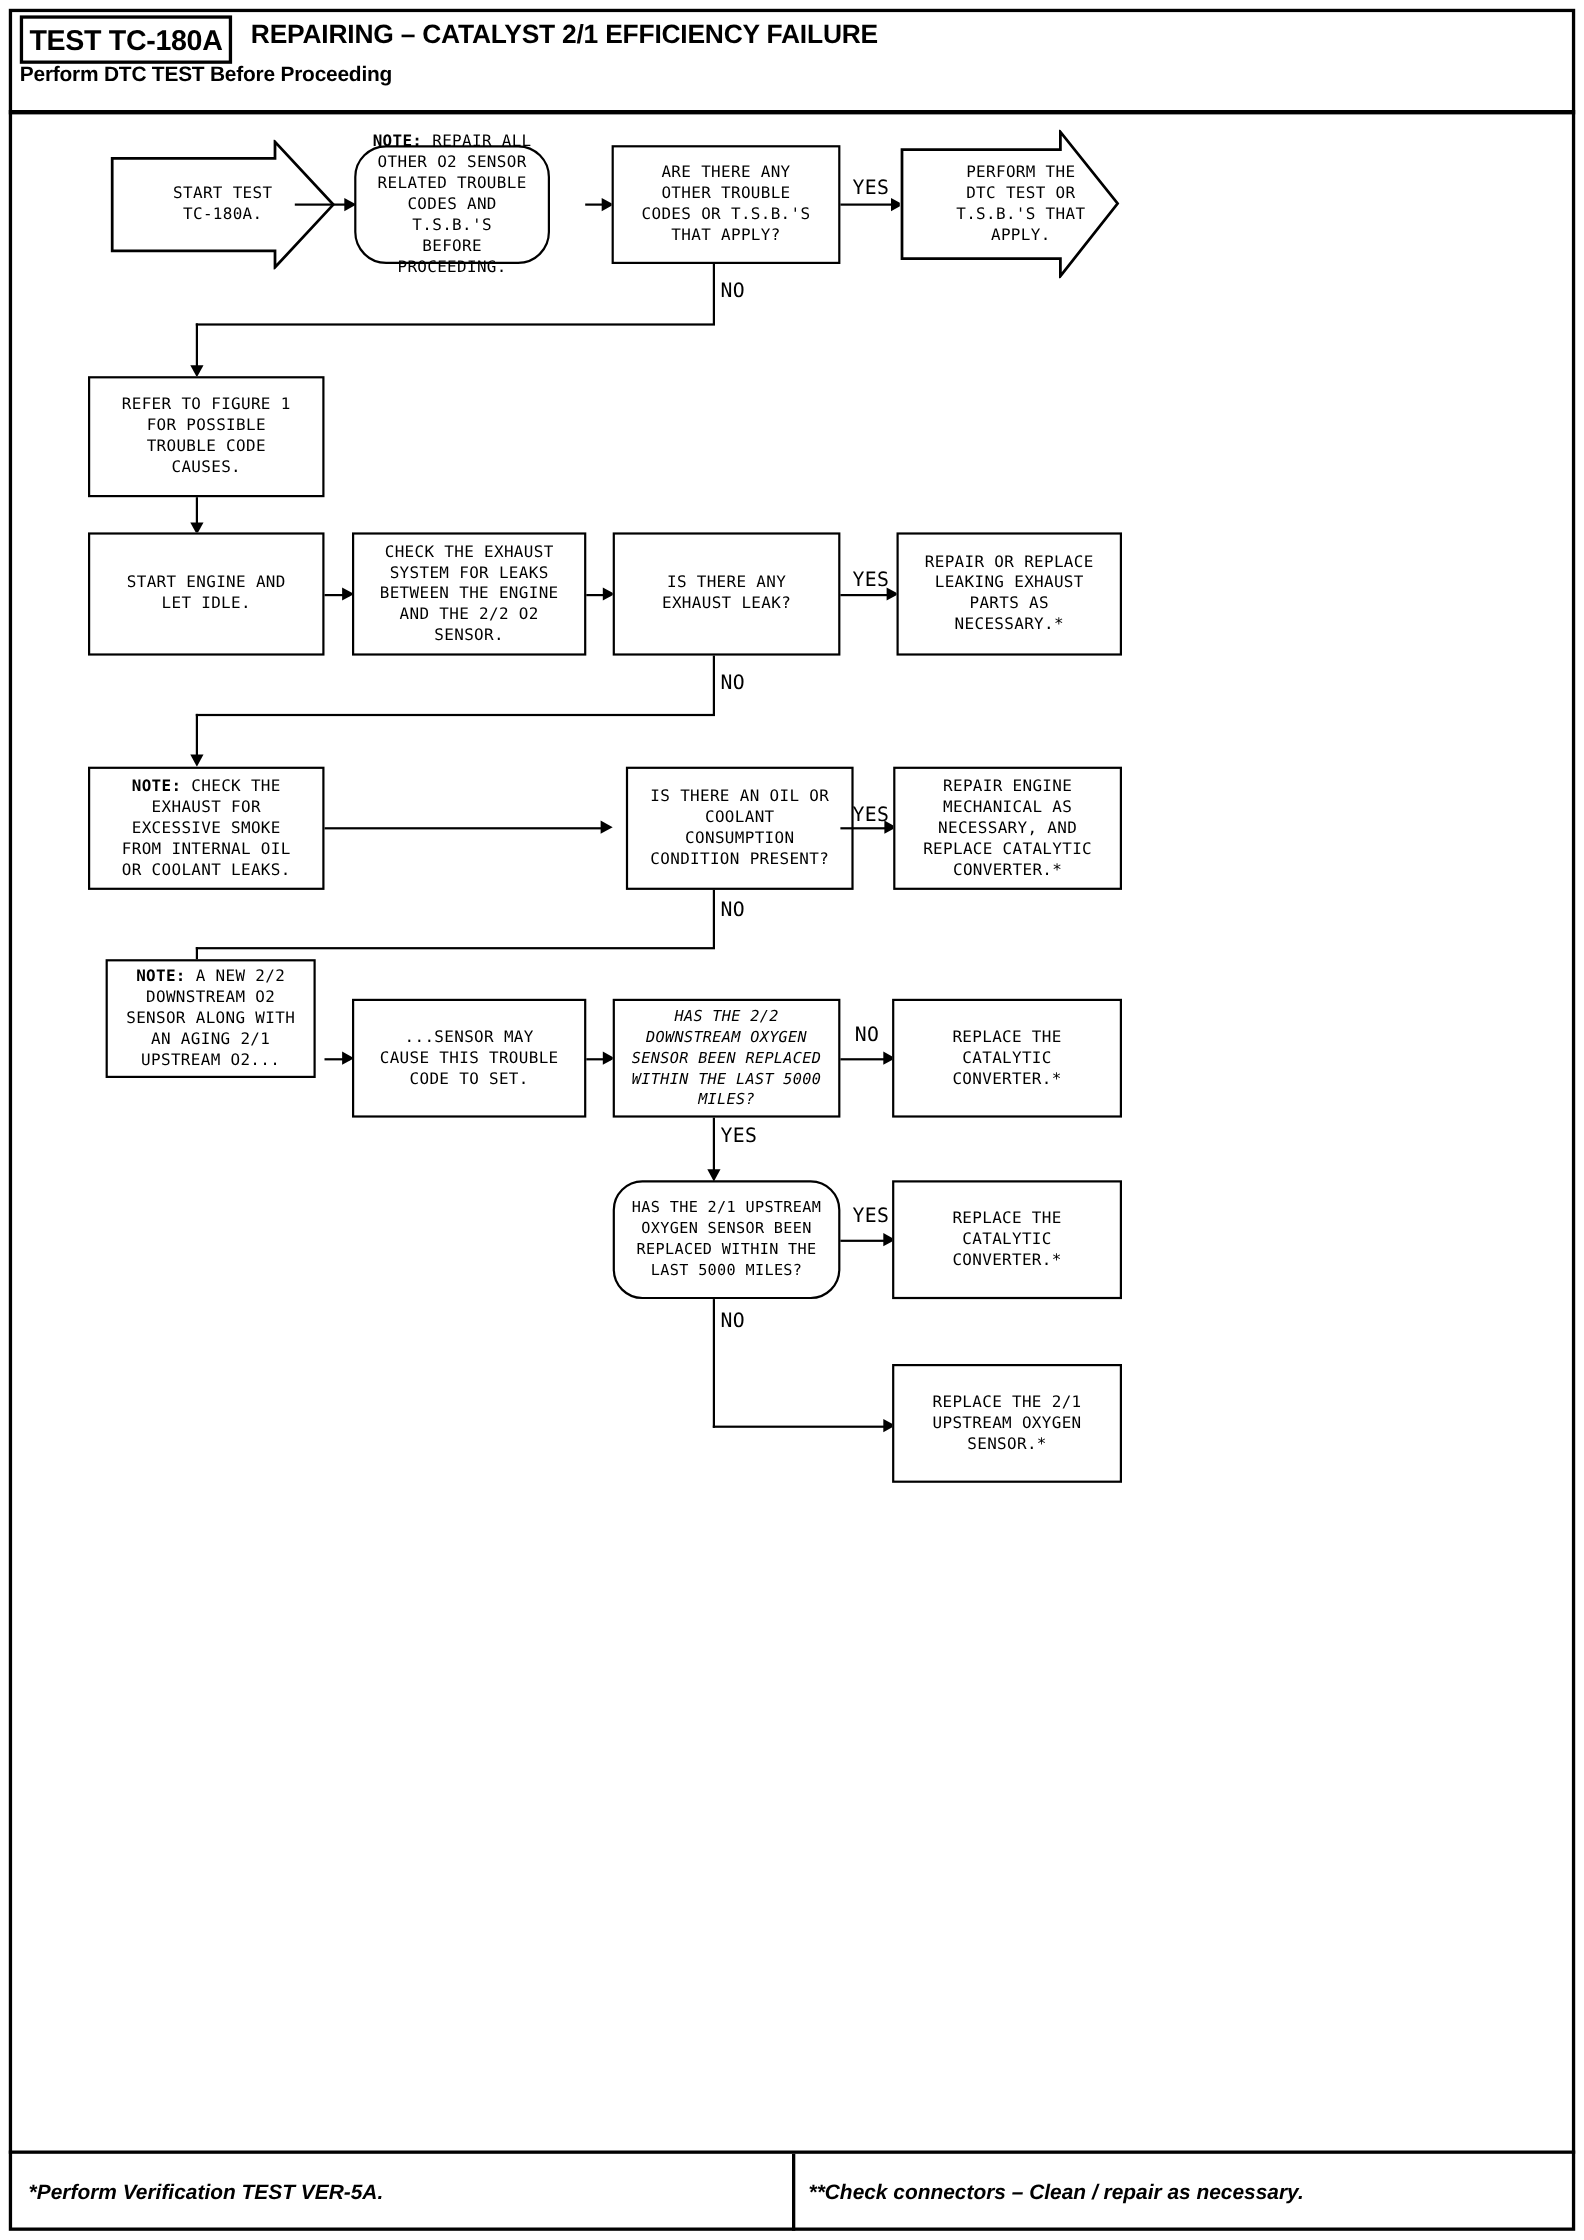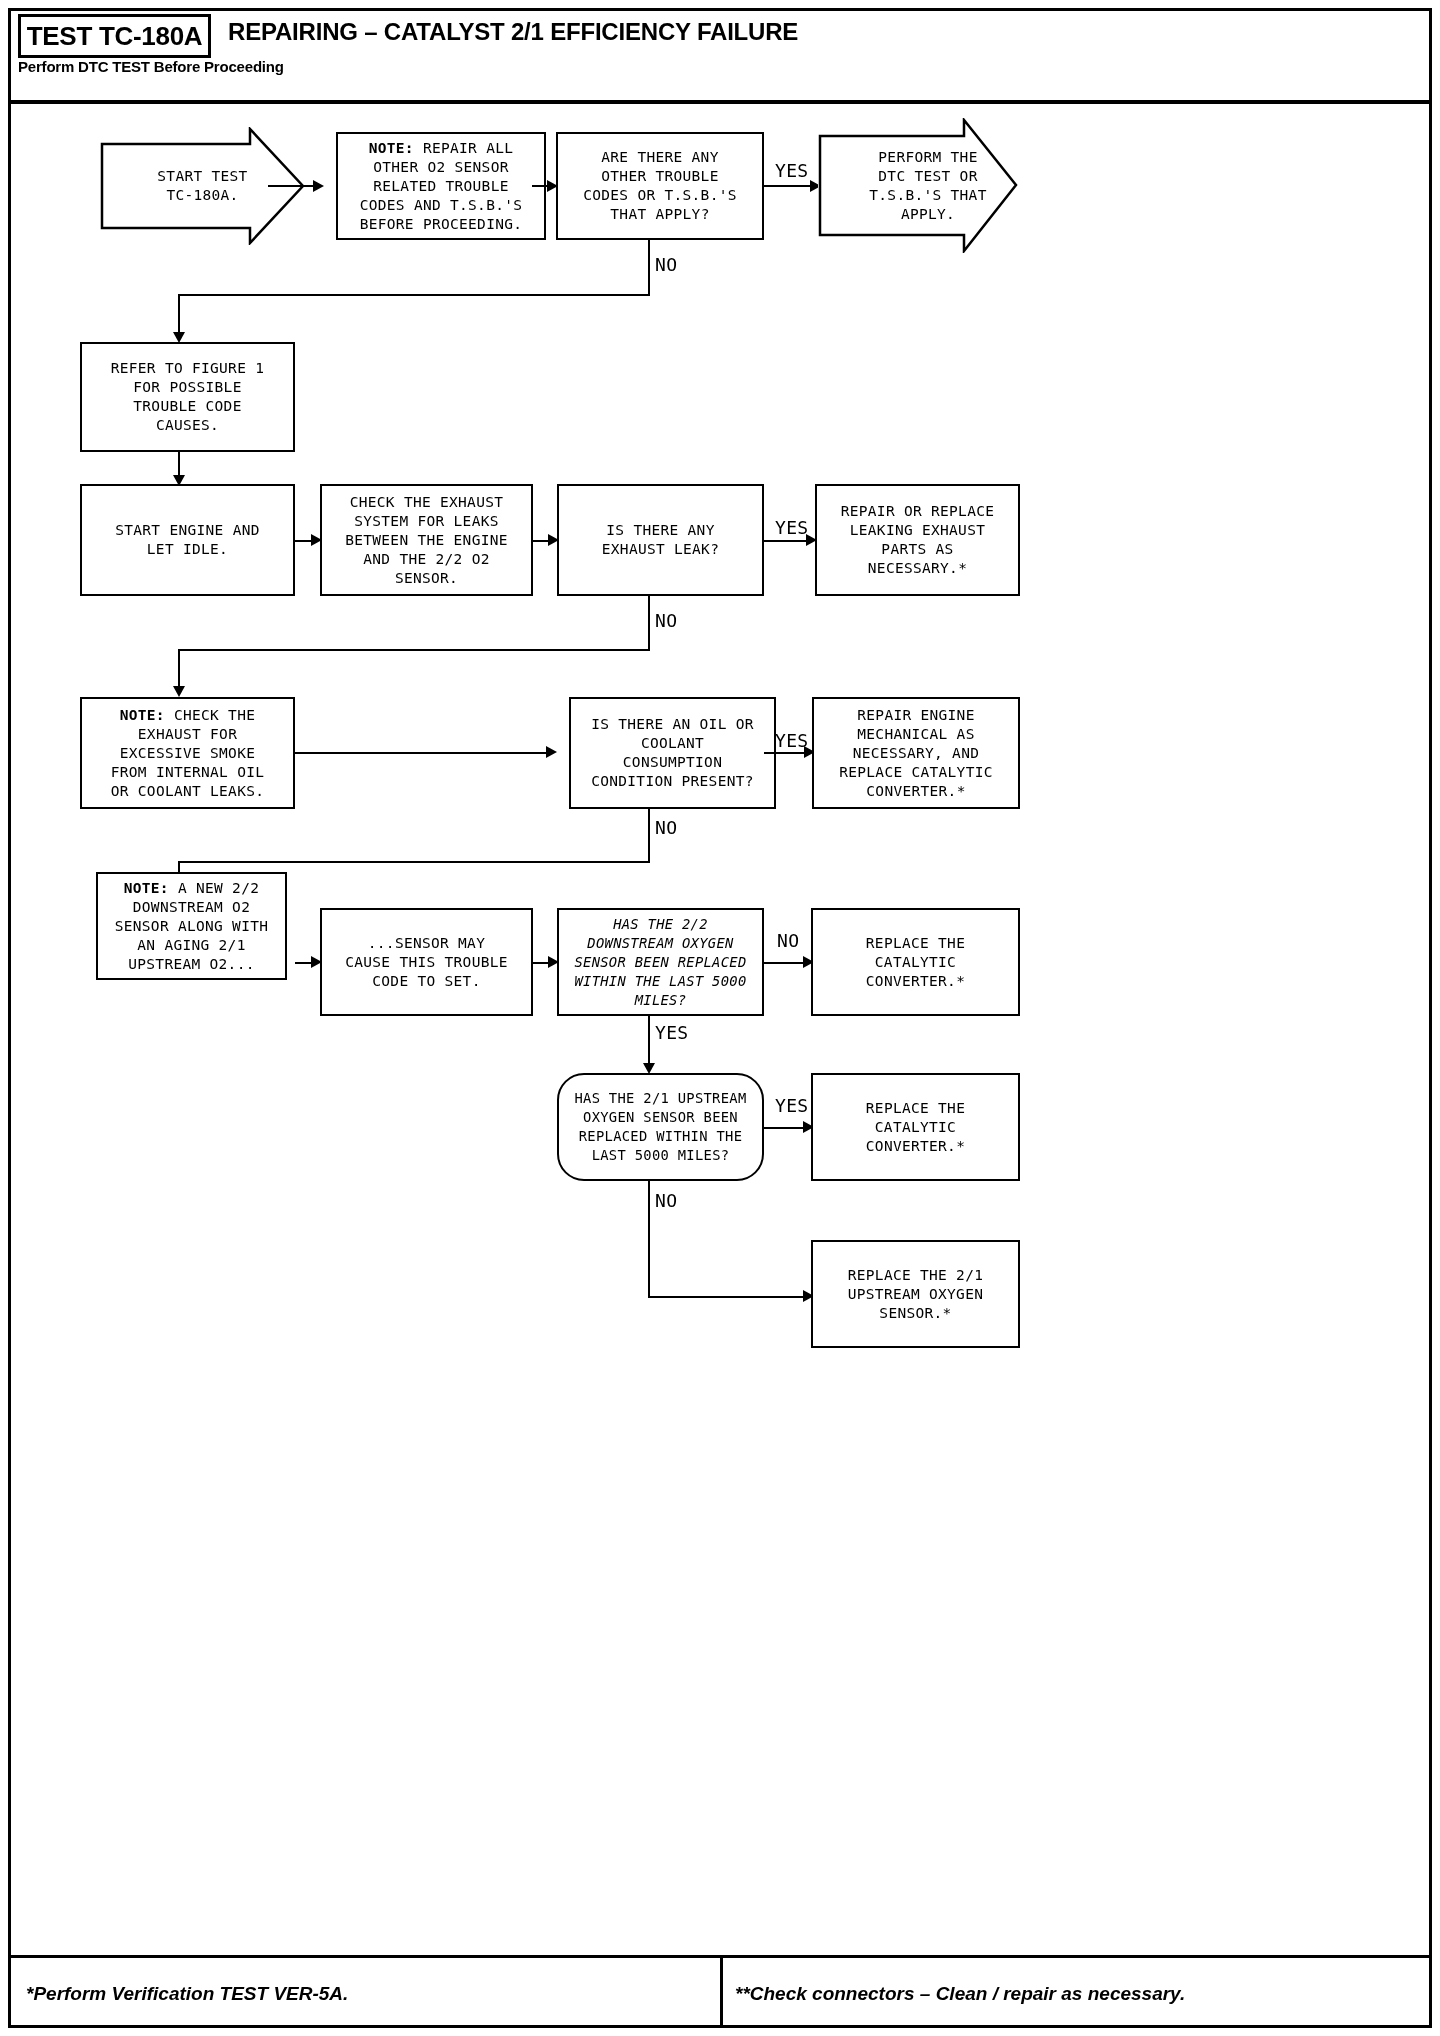--- a/index.html
+++ b/index.html
@@ -8,21 +8,21 @@
 
   
   .frame{position:absolute;left:8px;top:8px;width:1424px;height:2020px;border:3px solid #000;box-sizing:border-box;}
 
   
   .hdr-rule{position:absolute;left:8px;top:100px;width:1424px;height:4px;background:#000;}
   .hdr-code{position:absolute;left:18px;top:14px;width:193px;height:44px;border:3px solid #000;box-sizing:border-box;
             display:flex;align-items:center;justify-content:center;}
   .hdr-code span{font-size:26px;font-weight:bold;letter-spacing:-0.3px;}
   .hdr-title{position:absolute;left:228px;top:18px;font-size:24px;font-weight:bold;letter-spacing:-0.2px;}
-  .hdr-sub{position:absolute;left:18px;top:58px;font-size:15px;font-weight:bold;letter-spacing:-0.2px;}
+  .hdr-sub{position:absolute;left:18px;top:58px;font-size:19px;font-weight:bold;letter-spacing:-0.2px;}
 
   
   .ftr-rule{position:absolute;left:8px;top:1955px;width:1424px;height:3px;background:#000;}
   .ftr-div{position:absolute;left:720px;top:1958px;width:3px;height:70px;background:#000;}
   .ftr-left{position:absolute;left:26px;top:1983px;font-size:19px;font-weight:bold;font-style:italic;}
   .ftr-right{position:absolute;left:735px;top:1983px;font-size:19px;font-weight:bold;font-style:italic;}
 
   
   .node{position:absolute;box-sizing:border-box;border:2px solid #000;background:#fff;
         display:flex;align-items:center;justify-content:center;text-align:center;}
@@ -67,21 +67,21 @@
     <svg width="205" height="118" viewBox="0 0 205 118">
       <polygon points="2,17 150,17 150,2 203,59 150,116 150,101 2,101" fill="#fff" stroke="#000" stroke-width="2.5" stroke-linejoin="miter"></polygon>
     </svg>
     <div class="txt">START TEST
 TC-180A.</div>
   </div>
 
   <div class="ln lnh" style="left:268px;top:185px;width:46px;"></div>
   <div class="ahr" style="left:313px;top:180px;"></div>
 
-  <div class="node" style="left:336px;top:132px;width:210px;height:108px;">
+  <div class="node" style="left:322px;top:132px;width:178px;height:108px;border-radius:29px;">
     <div class="txt"><b>NOTE:</b><span> REPAIR ALL
 OTHER O2 SENSOR
 RELATED TROUBLE
 CODES AND T.S.B.'S
 BEFORE PROCEEDING.</span></div>
   </div>
 
   <div class="ln lnh" style="left:532px;top:185px;width:22px;"></div>
   <div class="ahr" style="left:547px;top:180px;"></div>
 

